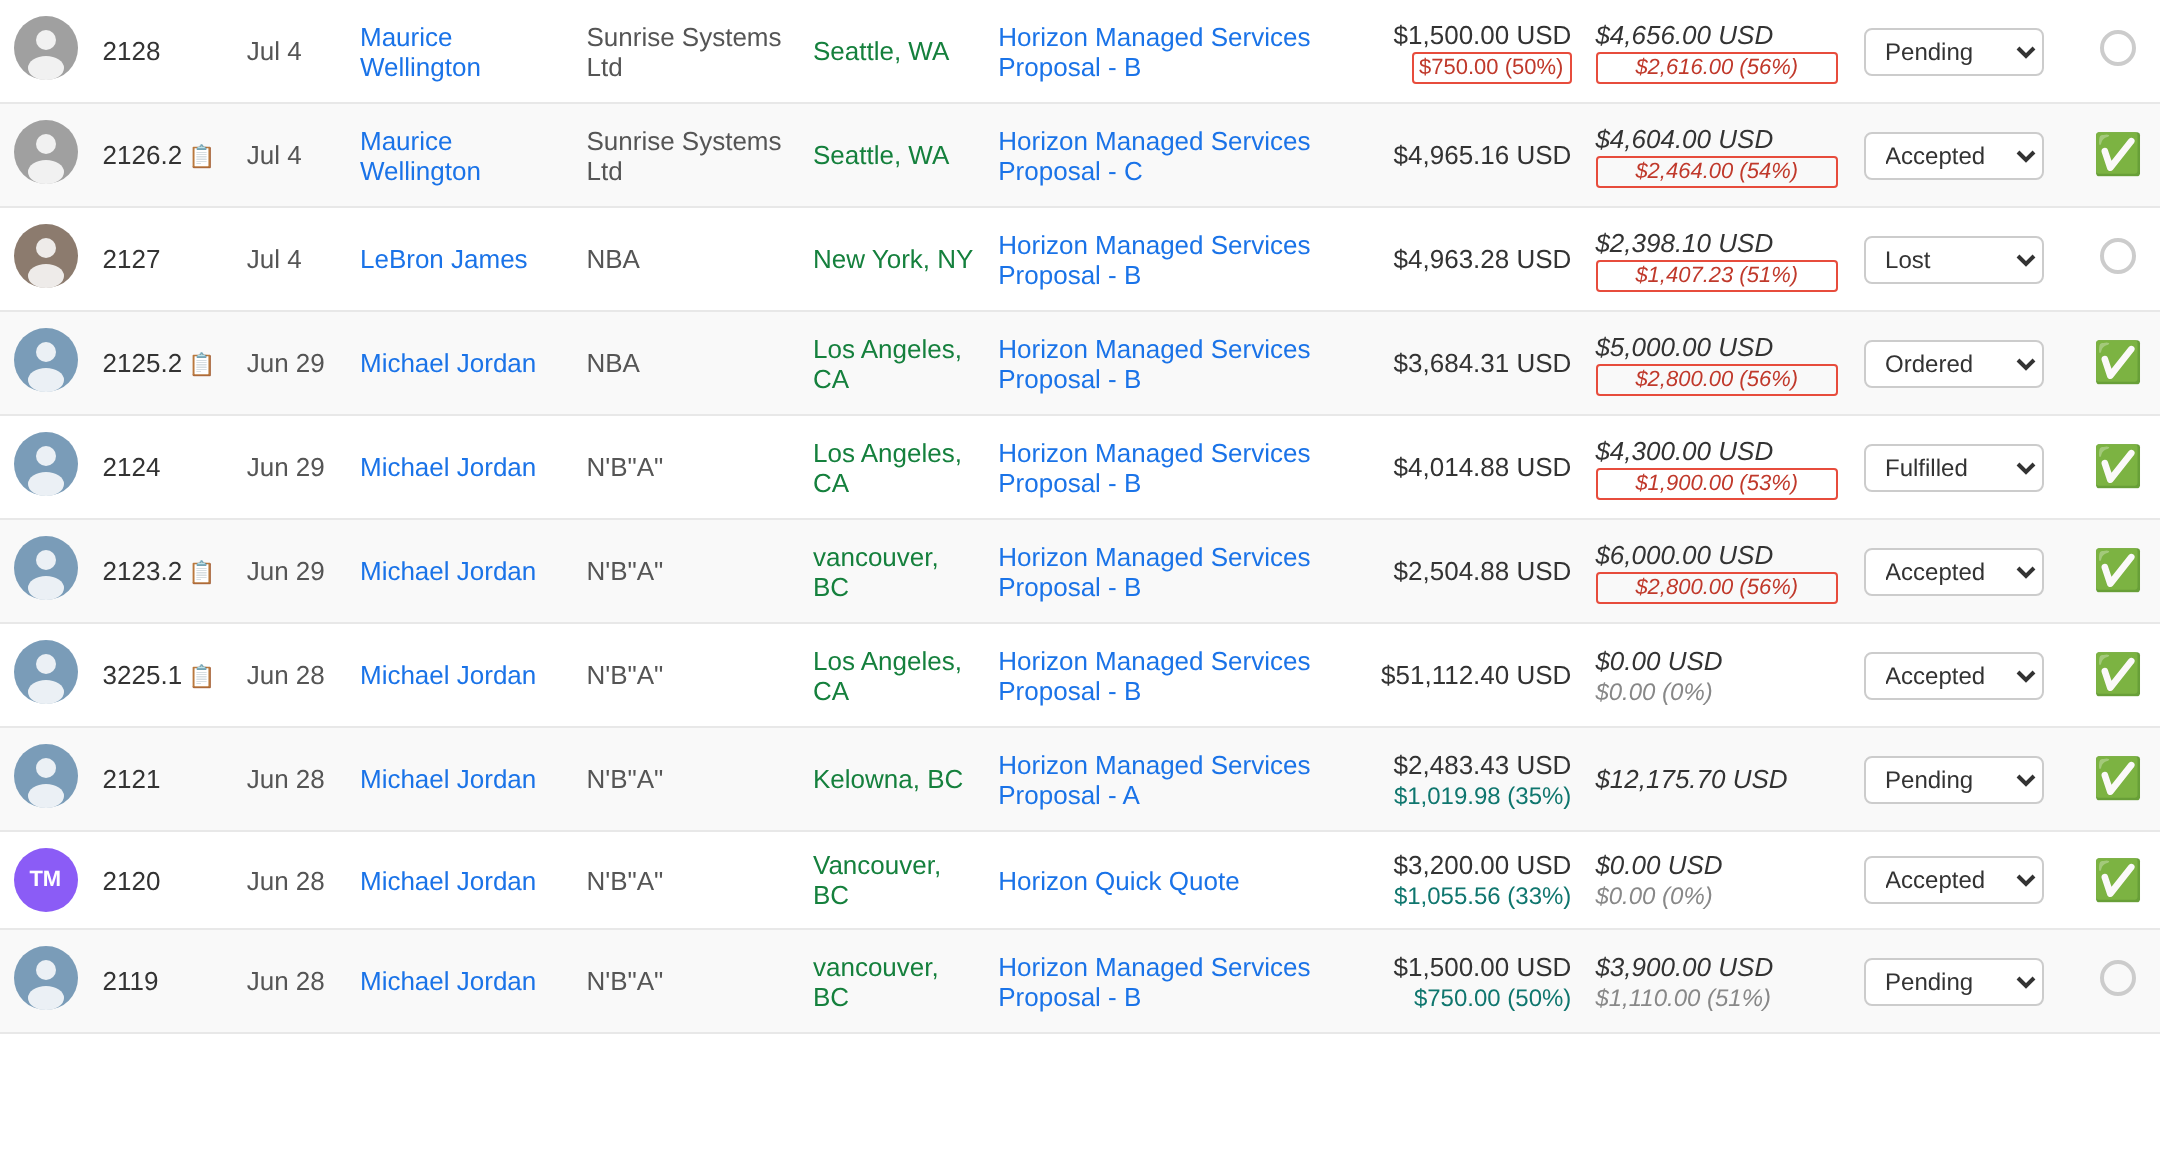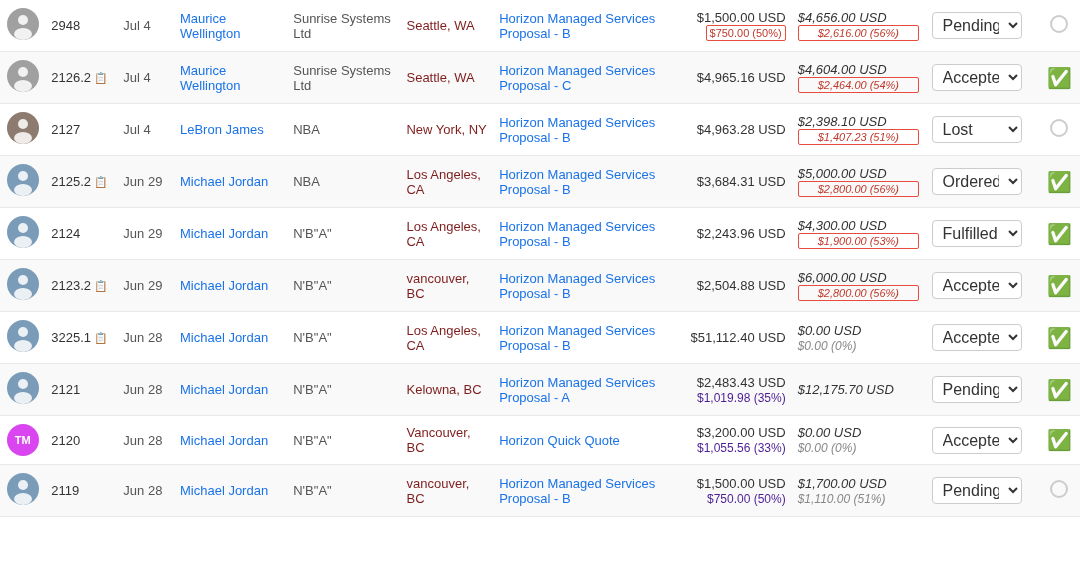--- a/index.html
+++ b/index.html
@@ -70,40 +70,40 @@
     .contact-cell a {
       color: #1a73e8;
       text-decoration: none;
     }
     .company-cell {
       width: 110px;
       color: #555;
     }
     .location-cell {
       width: 90px;
-      color: #7f1d1d;
+      color: #15803d;
     }
     .quote-cell {
       width: 170px;
     }
     .quote-cell a {
       color: #1a73e8;
       text-decoration: none;
     }
     .amount-cell {
       width: 120px;
       text-align: right;
     }
     .amount-main {
       color: #333;
       font-weight: 500;
       margin-top: 36px;
     }
     .amount-sub {
-      color: #4c1d95;
+      color: #0f766e;
       font-size: 12px;
     }
     .amount-sub.highlighted {
       color: #c0392b;
       border: 1px solid #e74c3c;
       padding: 1px 3px;
       border-radius: 2px;
       display: inline-block;
       font-size: 11px;
     }
@@ -128,21 +128,21 @@
       display: inline-block;
       font-size: 11px;
     }
     .status-cell {
       width: 110px;
     }
     .status-select {
       border: 1px solid #ccc;
       border-radius: 4px;
       padding: 3px 6px;
-      font-size: 16px;
+      font-size: 12px;
       color: #333;
       background: #fff;
       cursor: pointer;
       appearance: auto;
       width: 90px;
     }
     .action-cell {
       width: 40px;
       text-align: center;
     }
@@ -164,21 +164,21 @@
 <div class="table-container">
   <table>
     <tbody id="table-body">
         <tr>
     <td class="avatar-cell"><span><svg class="avatar-svg" viewBox="0 0 32 32" xmlns="http://www.w3.org/2000/svg">
     <circle cx="16" cy="16" r="16" fill="#a0a0a0"></circle>
     <circle cx="16" cy="12" r="5" fill="rgba(255,255,255,0.85)"></circle>
     <ellipse cx="16" cy="26" rx="9" ry="6" fill="rgba(255,255,255,0.85)"></ellipse>
   </svg></span></td>
     <td class="id-cell">
-      <span>2948</span>
+      <span>2128</span>
     </td>
     <td class="date-cell">Jul 4</td>
     <td class="contact-cell">
       <a href="#">Maurice Wellington</a>
     </td>
     <td class="company-cell">Sunrise Systems Ltd</td>
     <td class="location-cell">Seattle, WA</td>
     <td class="quote-cell">
       <a href="#">Horizon Managed Services Proposal - B</a>
     </td>
@@ -300,21 +300,21 @@
     <td class="date-cell">Jun 29</td>
     <td class="contact-cell">
       <a href="#">Michael Jordan</a>
     </td>
     <td class="company-cell">N'B"A"</td>
     <td class="location-cell">Los Angeles, CA</td>
     <td class="quote-cell">
       <a href="#">Horizon Managed Services Proposal - B</a>
     </td>
     <td class="amount-cell">
-      <span class="amount-main">$2,243.96 USD</span>
+      <span class="amount-main">$4,014.88 USD</span>
       
     </td>
     <td class="total-cell">
       <span class="total-main">$4,300.00 USD</span>
       <br><span class="total-sub highlighted">$1,900.00 (53%)</span>
     </td>
     <td class="status-cell">
       <select class="status-select"><option>Pending</option><option>Accepted</option><option>Lost</option><option>Ordered</option><option selected="">Fulfilled</option></select>
     </td>
     <td class="action-cell"><span class="check-icon">✅</span></td>
@@ -406,21 +406,21 @@
     <td class="total-cell">
       <span class="total-main">$12,175.70 USD</span>
       
     </td>
     <td class="status-cell">
       <select class="status-select"><option selected="">Pending</option><option>Accepted</option><option>Lost</option><option>Ordered</option><option>Fulfilled</option></select>
     </td>
     <td class="action-cell"><span class="check-icon">✅</span></td>
   </tr>
         <tr>
-    <td class="avatar-cell"><span class="avatar-initials" style="background:#d946ef;">TM</span></td>
+    <td class="avatar-cell"><span class="avatar-initials" style="background:#8b5cf6;">TM</span></td>
     <td class="id-cell">
       <span>2120</span>
     </td>
     <td class="date-cell">Jun 28</td>
     <td class="contact-cell">
       <a href="#">Michael Jordan</a>
     </td>
     <td class="company-cell">N'B"A"</td>
     <td class="location-cell">Vancouver, BC</td>
     <td class="quote-cell">
@@ -455,21 +455,21 @@
     <td class="company-cell">N'B"A"</td>
     <td class="location-cell">vancouver, BC</td>
     <td class="quote-cell">
       <a href="#">Horizon Managed Services Proposal - B</a>
     </td>
     <td class="amount-cell">
       <span class="amount-main">$1,500.00 USD</span>
       <br><span class="amount-sub">$750.00 (50%)</span>
     </td>
     <td class="total-cell">
-      <span class="total-main">$1,700.00 USD</span>
+      <span class="total-main">$3,900.00 USD</span>
       <br><span class="total-sub">$1,110.00 (51%)</span>
     </td>
     <td class="status-cell">
       <select class="status-select"><option selected="">Pending</option><option>Accepted</option><option>Lost</option><option>Ordered</option><option>Fulfilled</option></select>
     </td>
     <td class="action-cell"><span class="circle-empty"></span></td>
   </tr>
       </tbody>
   </table>
 </div>

